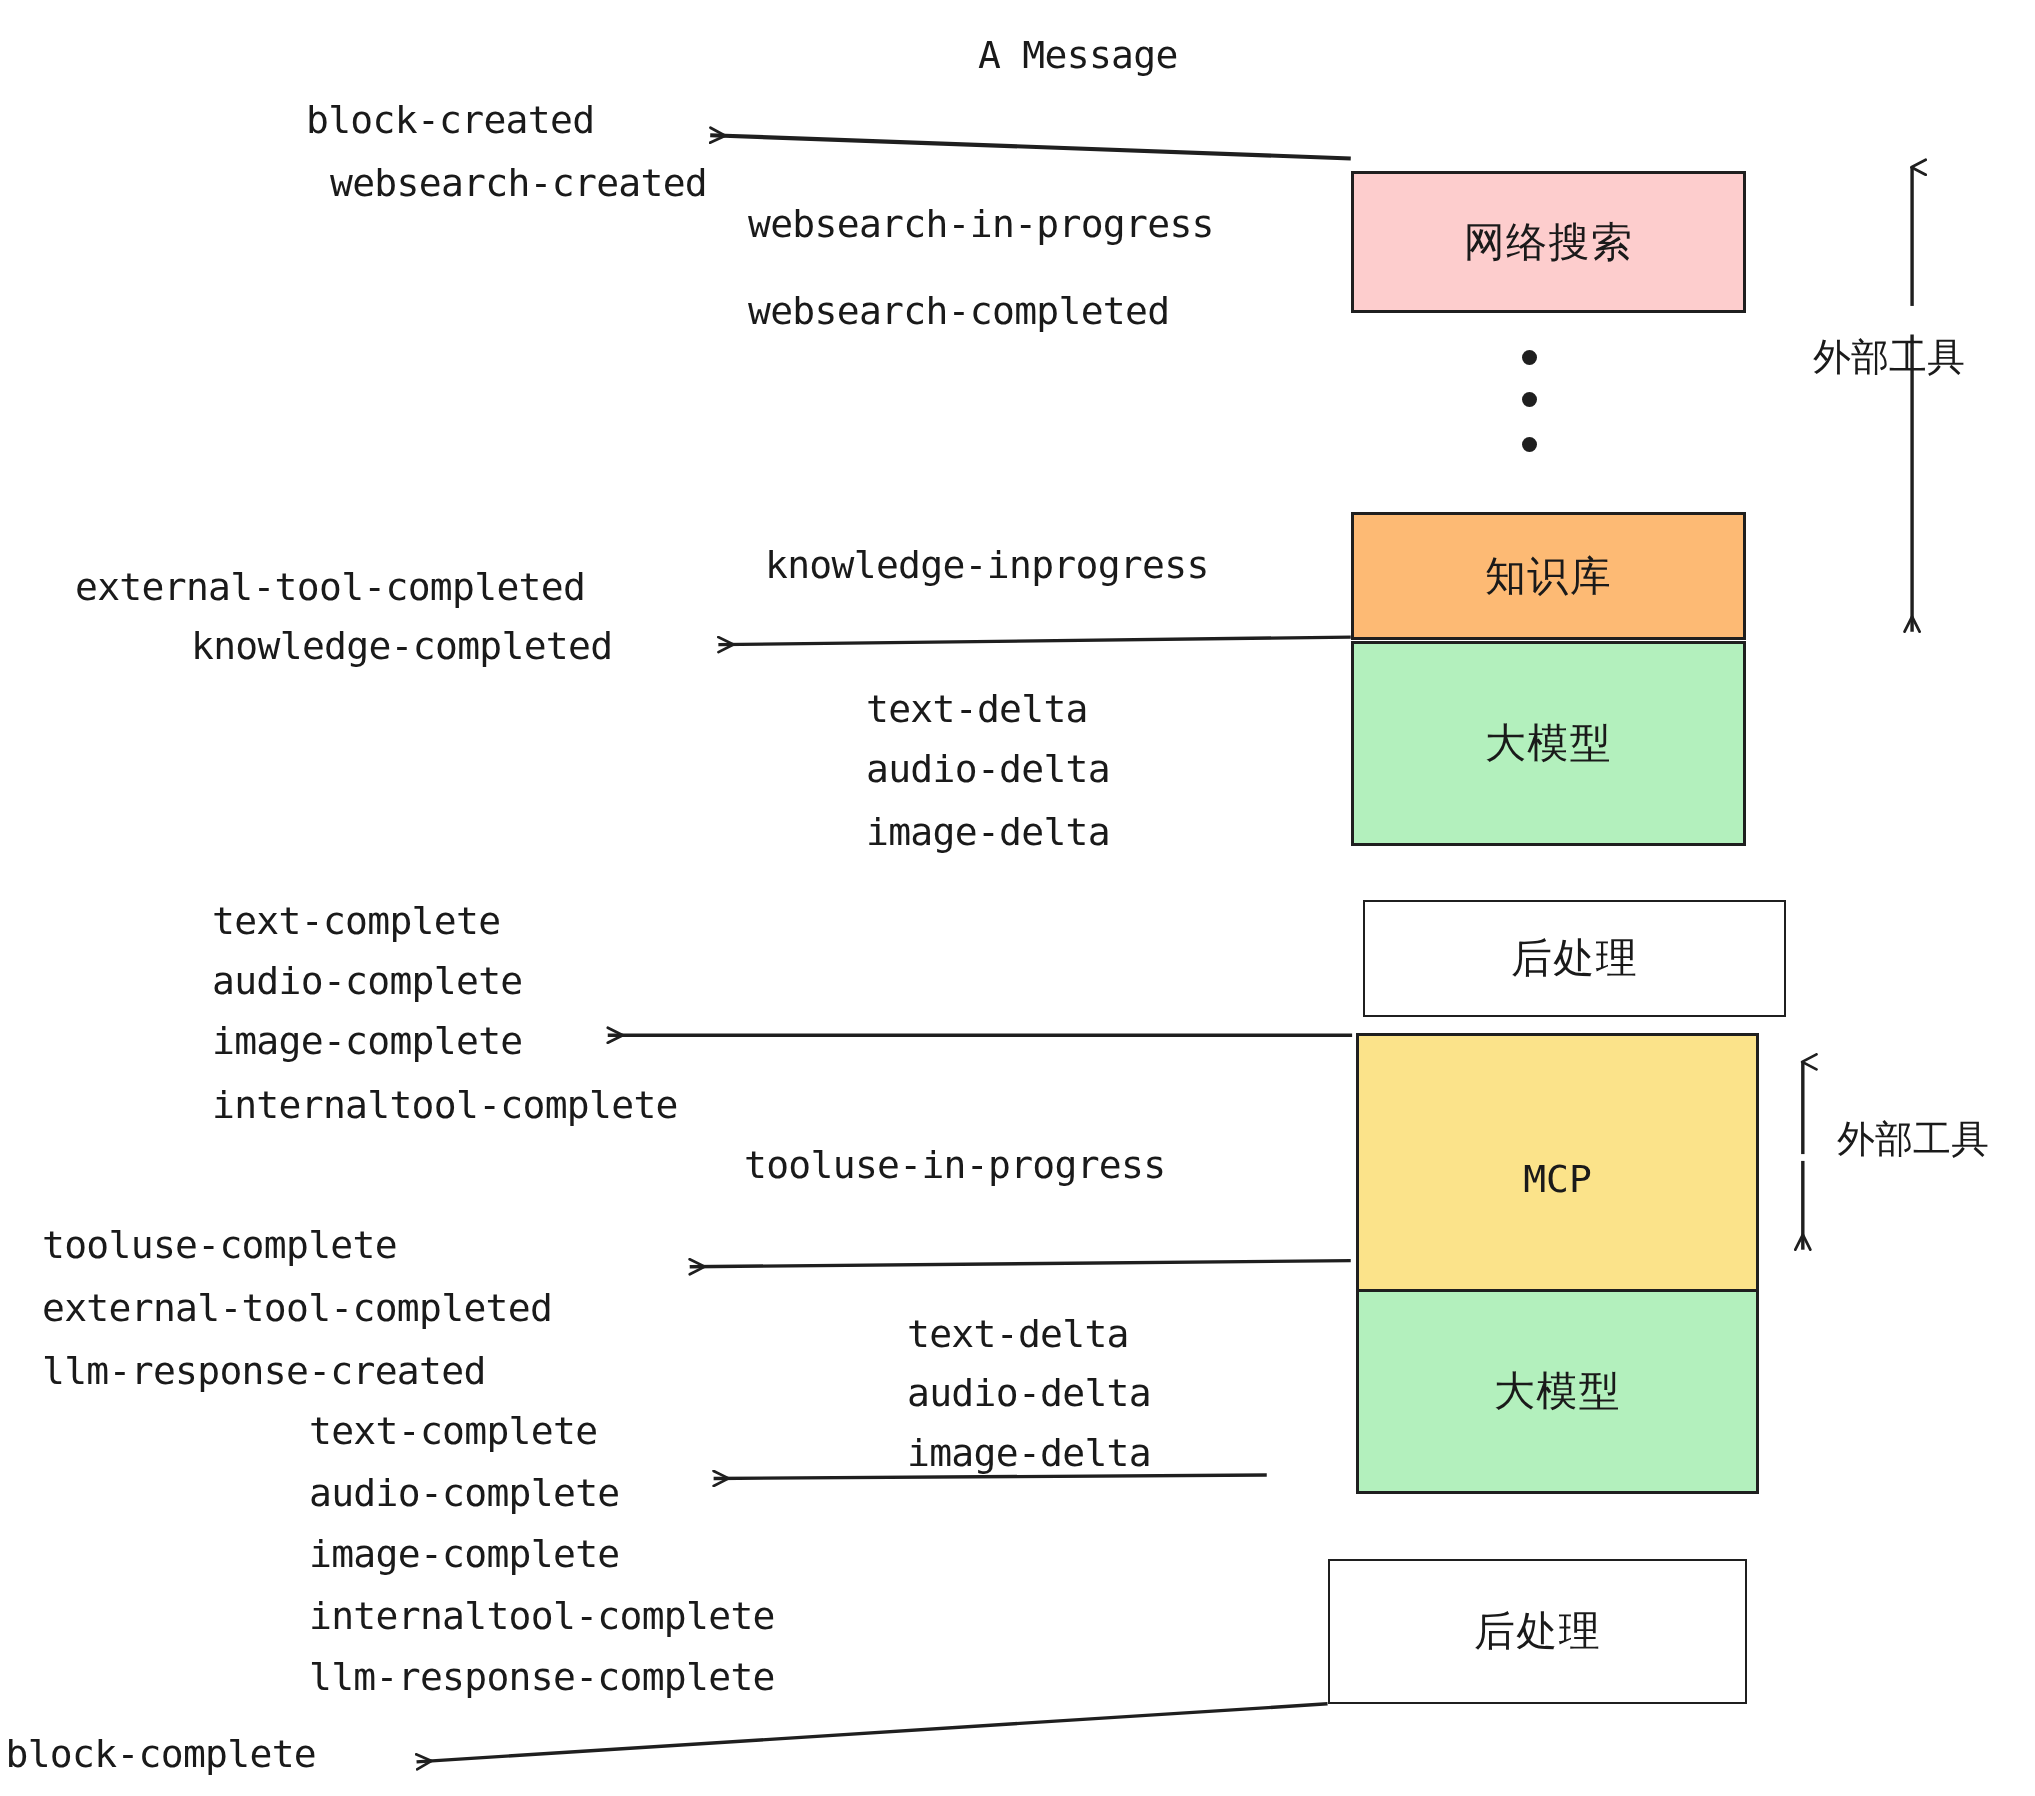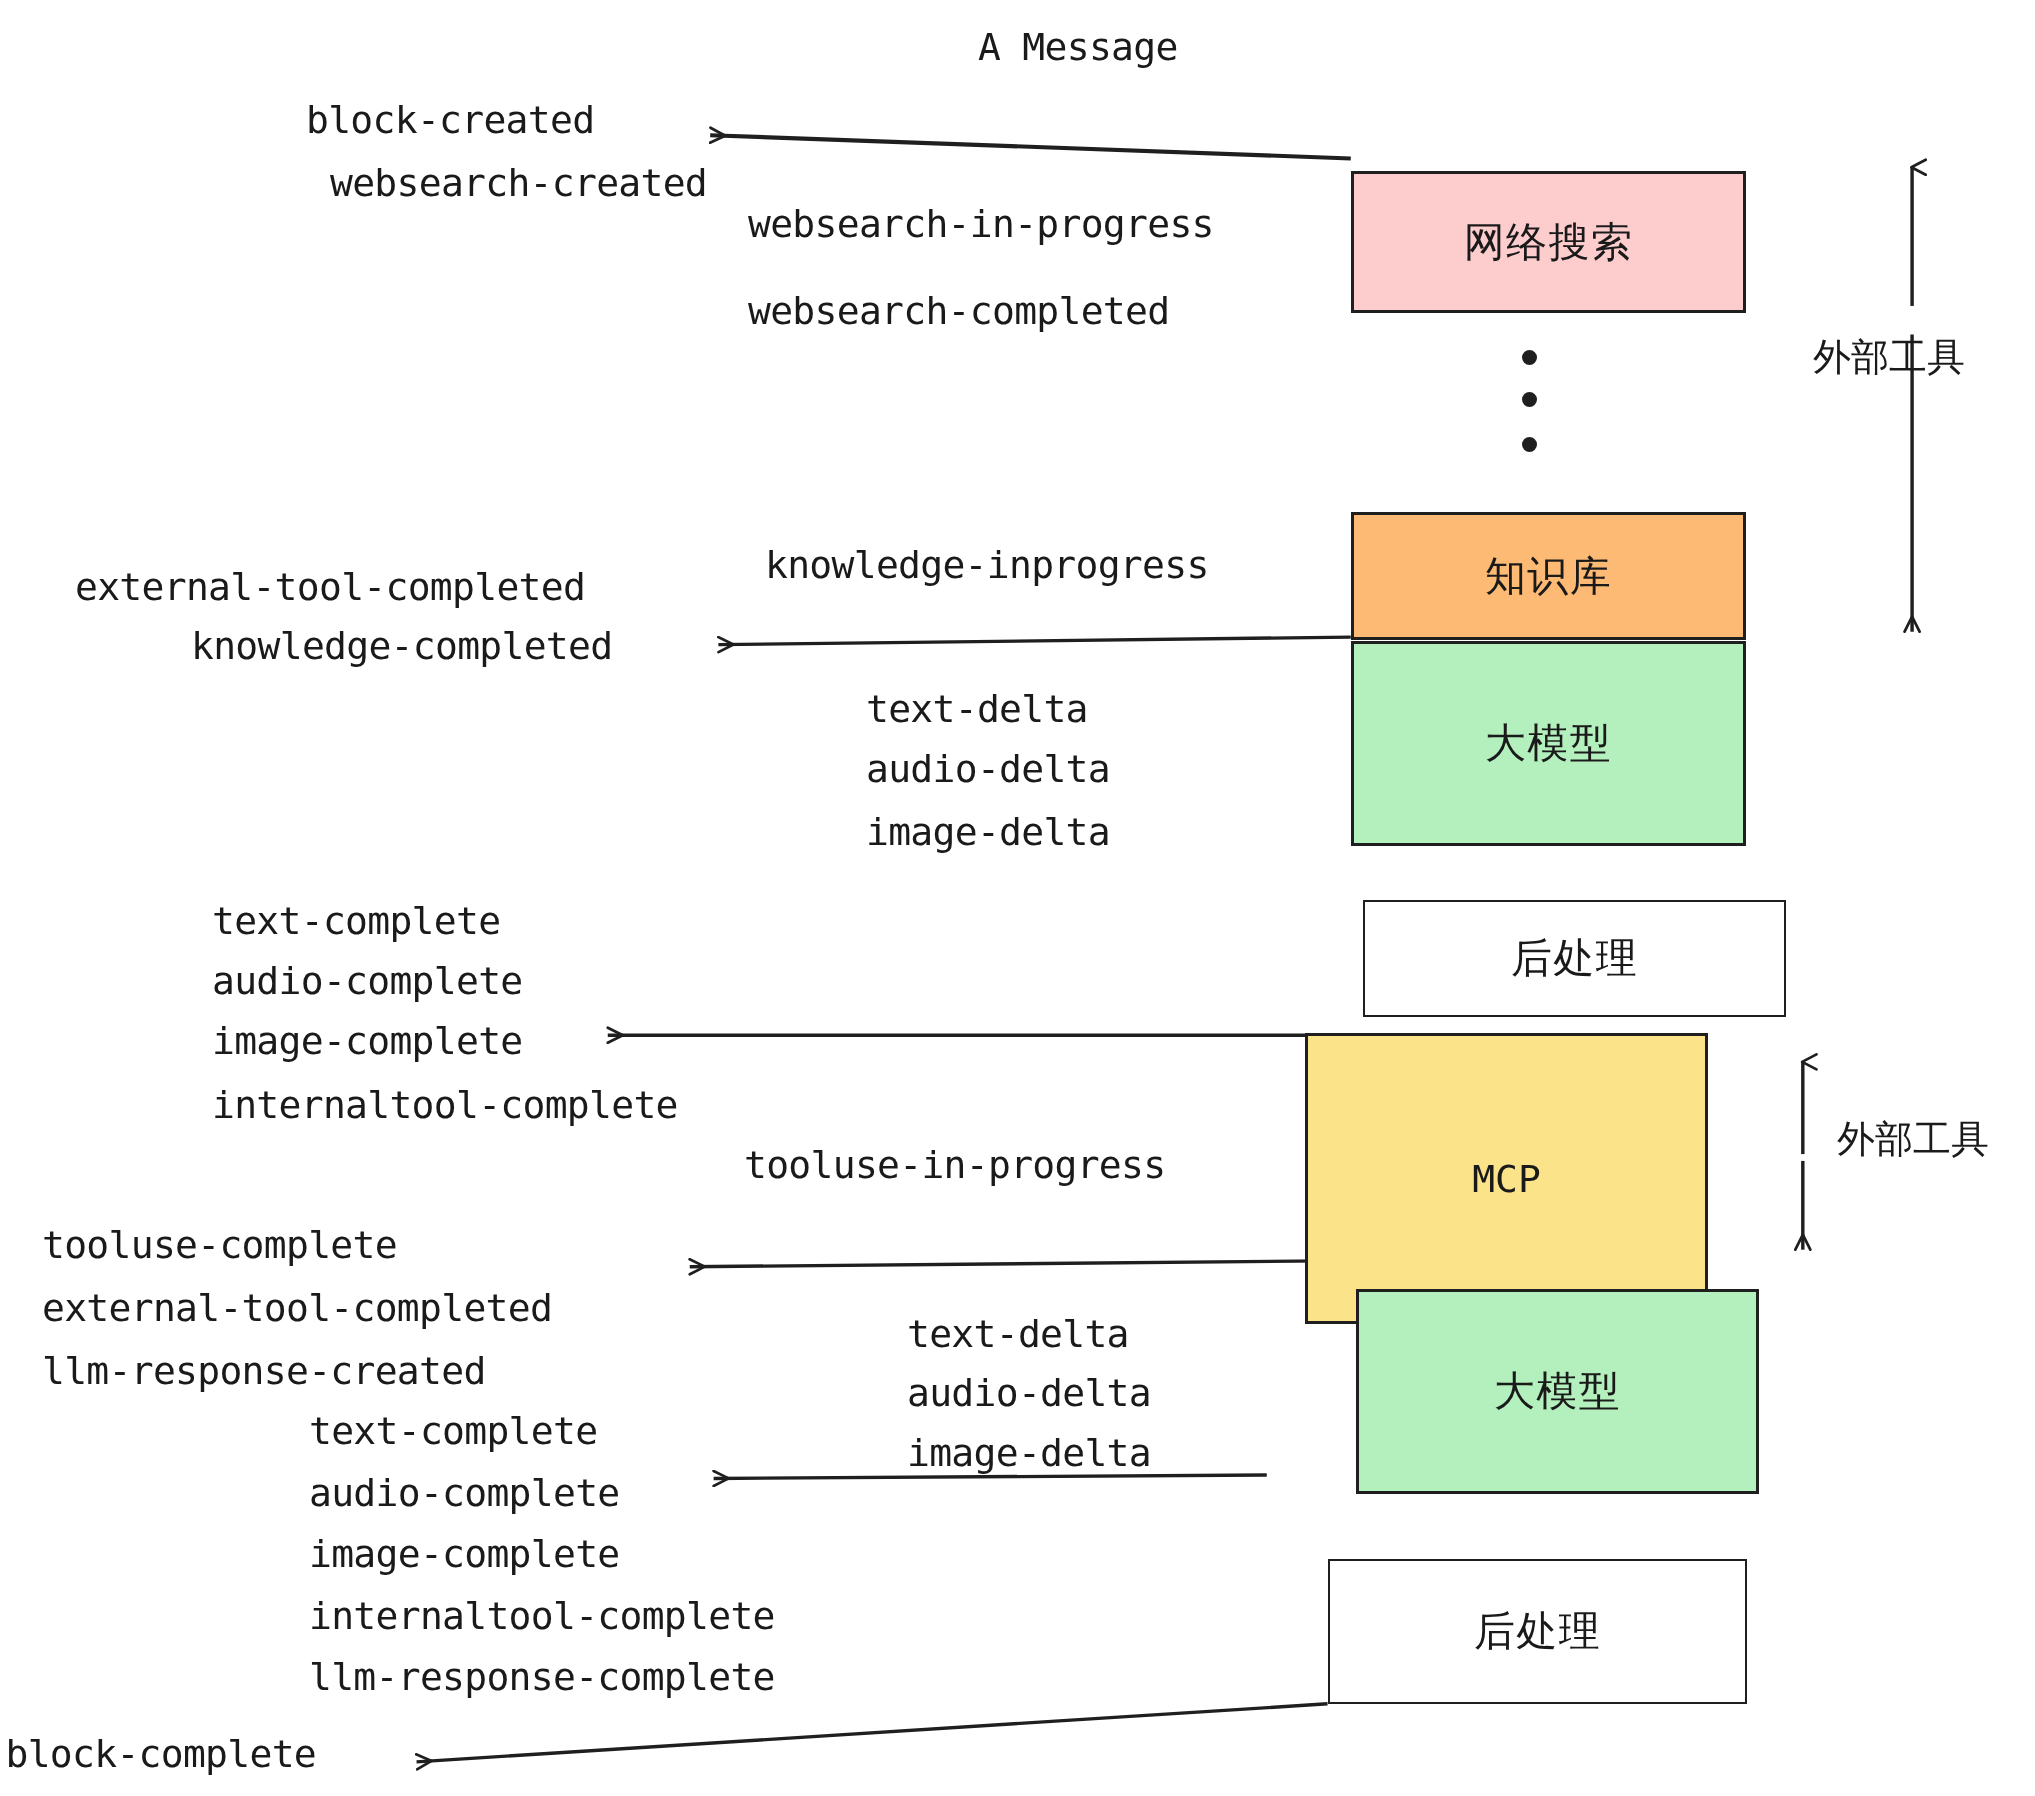--- a/index.html
+++ b/index.html
@@ -89,39 +89,39 @@
 
     <path d="M1944,2495 L610,2580" fill="none" stroke="#1f1f1f" stroke-width="5" marker-end="url(#ah)"></path>
 
     <path d="M2800,448 L2800,245" fill="none" stroke="#1f1f1f" stroke-width="5" marker-end="url(#ahup)"></path>
     <path d="M2800,490 L2800,925" fill="none" stroke="#1f1f1f" stroke-width="5" marker-end="url(#ah)"></path>
 
     <path d="M2640,1690 L2640,1555" fill="none" stroke="#1f1f1f" stroke-width="5" marker-end="url(#ahup)"></path>
     <path d="M2640,1700 L2640,1830" fill="none" stroke="#1f1f1f" stroke-width="5" marker-end="url(#ah)"></path>
   </svg>
 
-  <div class="lbl title" style="left:978px;top:28px;">A Message</div>
+  <div class="lbl title" style="left:978px;top:36px;">A Message</div>
 
   <div class="box" style="left:1351px;top:171px;width:395px;height:142px;background:#fdcdcd;">
     <span class="boxlabel">网络搜索</span>
   </div>
 
   <div class="box" style="left:1351px;top:512px;width:395px;height:128px;background:#fdba74;">
     <span class="boxlabel">知识库</span>
   </div>
 
   <div class="box" style="left:1351px;top:641px;width:395px;height:205px;background:#b3f0bd;">
     <span class="boxlabel">大模型</span>
   </div>
 
   <div class="box" style="left:1363px;top:900px;width:423px;height:117px;background:#ffffff;border-width:2.7px;">
     <span class="boxlabel">后处理</span>
   </div>
 
-  <div class="box" style="left:1305px;top:1033px;width:403px;height:291px;background:#fbe38a;">
+  <div class="box" style="left:1356px;top:1033px;width:403px;height:291px;background:#fbe38a;">
     <span class="boxlabel mono">MCP</span>
   </div>
 
   <div class="box" style="left:1356px;top:1289px;width:403px;height:205px;background:#b3f0bd;">
     <span class="boxlabel">大模型</span>
   </div>
 
   <div class="box" style="left:1328px;top:1559px;width:419px;height:145px;background:#ffffff;border-width:2.7px;">
     <span class="boxlabel">后处理</span>
   </div>

